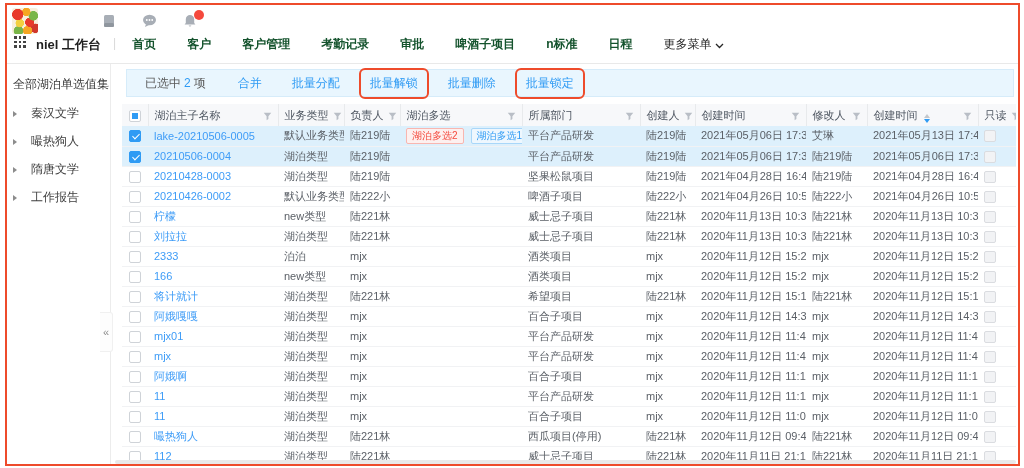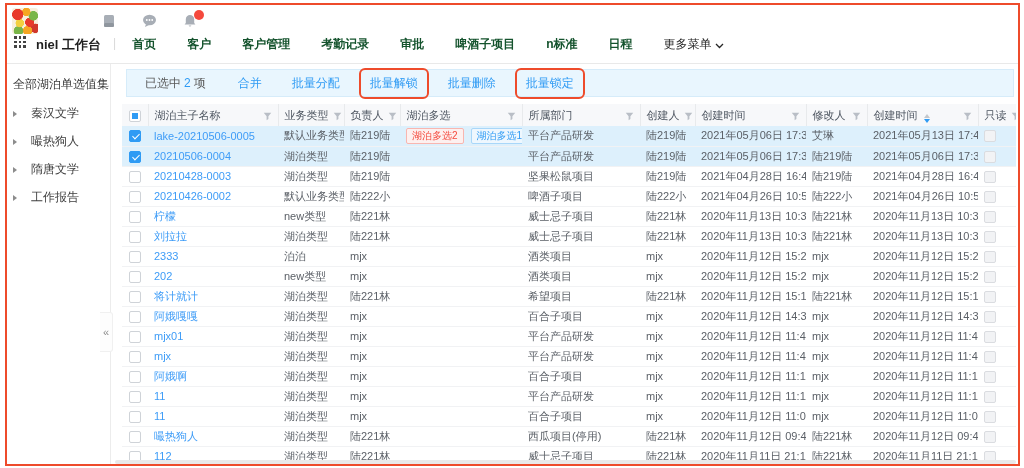--- a/index.html
+++ b/index.html
@@ -414,21 +414,21 @@
                 <td>酒类项目</td>
                 <td>mjx</td>
                 <td>2020年11月12日 15:25</td>
                 <td>mjx</td>
                 <td>2020年11月12日 15:25</td>
                 <td><span class="cb disabled"></span></td>
               </tr>
 
               <tr>
                 <td class="cb-cell"><span class="cb"></span></td>
-                <td class="c-name">202</td>
+                <td class="c-name">166</td>
                 <td>new类型</td>
                 <td>mjx</td>
                 <td>
                   <div class="tags"></div>
                 </td>
                 <td>酒类项目</td>
                 <td>mjx</td>
                 <td>2020年11月12日 15:25</td>
                 <td>mjx</td>
                 <td>2020年11月12日 15:25</td>

